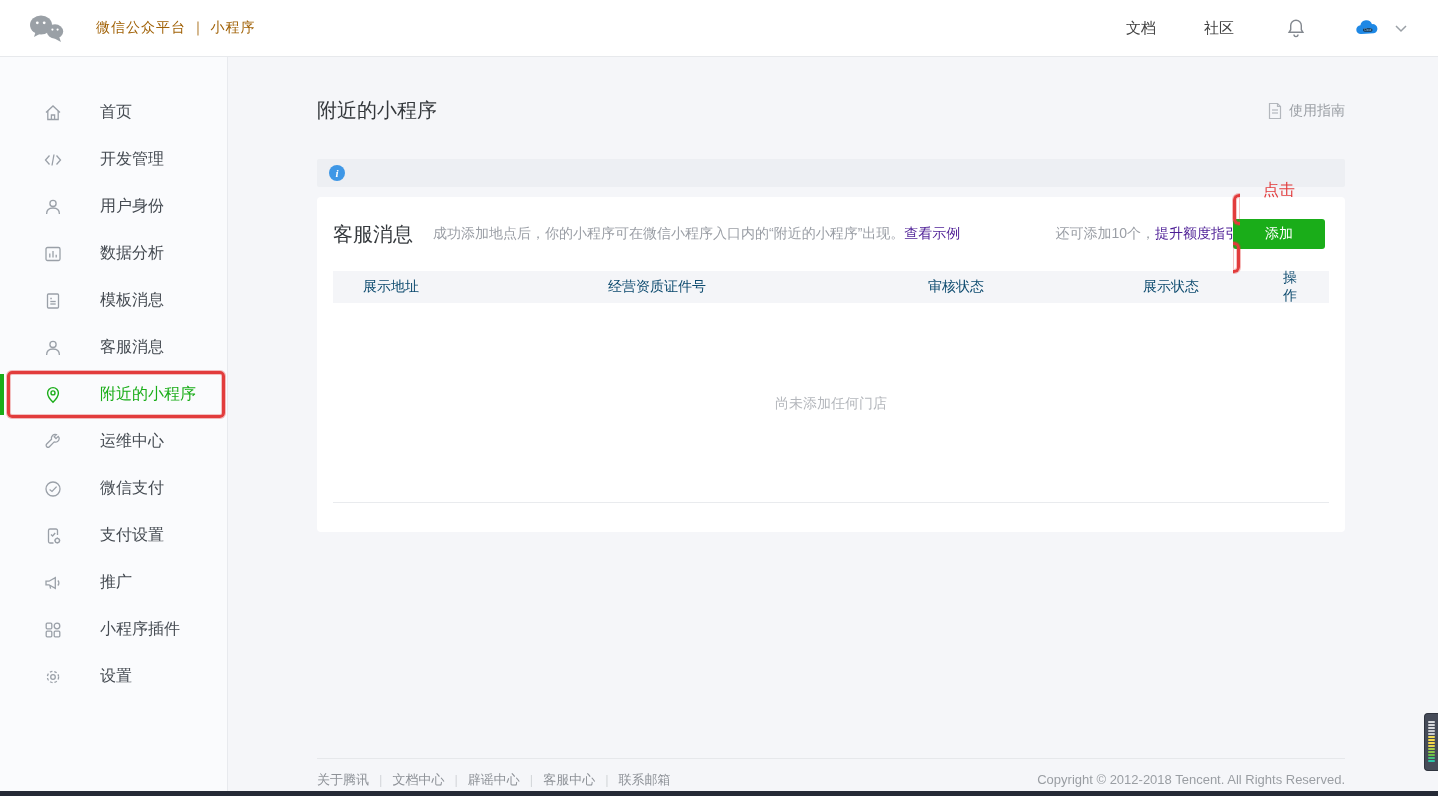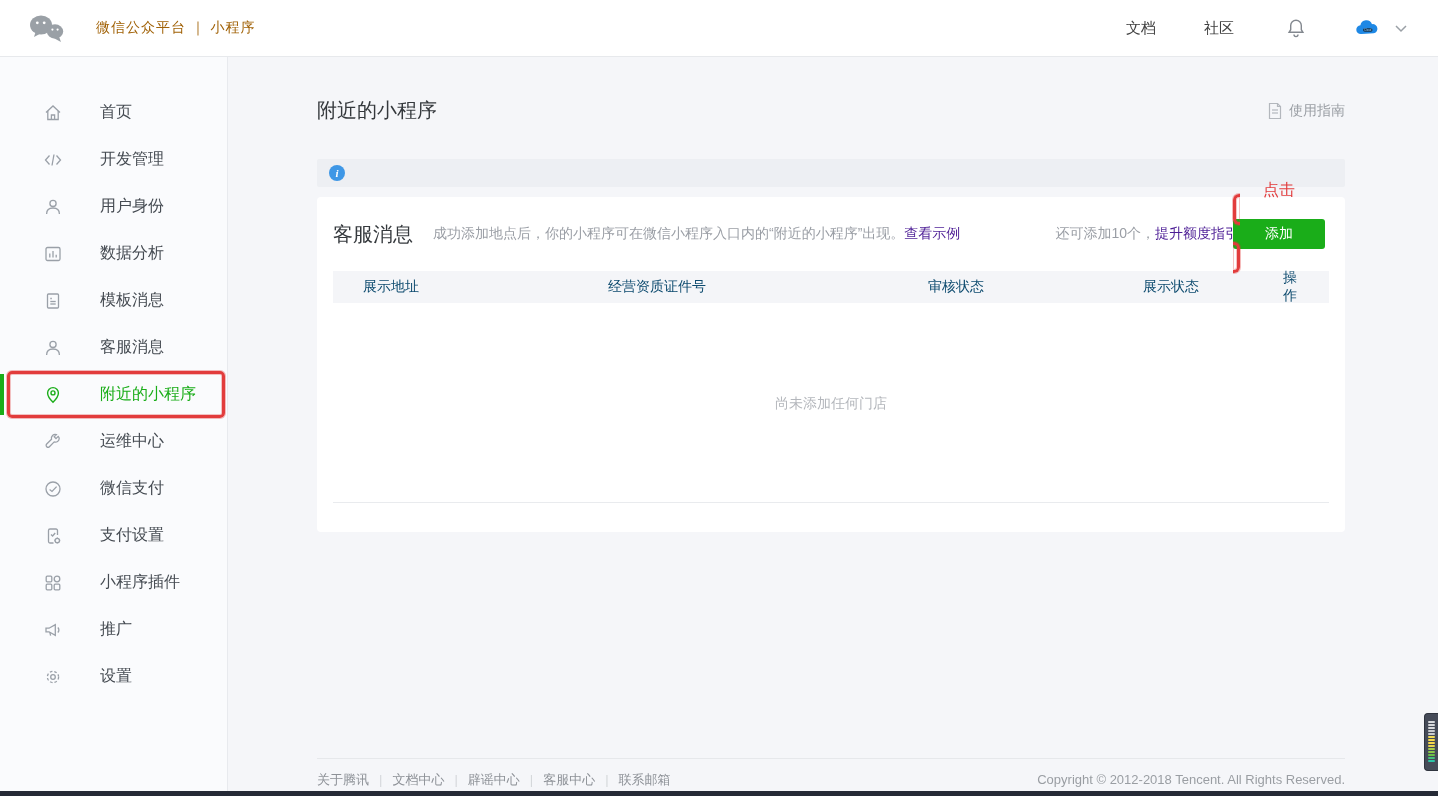--- a/index.html
+++ b/index.html
@@ -235,38 +235,38 @@
           <line x1="11.4" y1="14.5" x2="12.1" y2="14.5"></line>
             <line x1="16.5" y1="14.5" x2="17.2" y2="14.5"></line>
         </svg>
       </span>
       <span class="side-label">支付设置</span>
     </div>
 
     <div class="side-item">
       <span class="side-icon">
         <svg width="20" height="20" viewBox="0 0 20 20" fill="none" stroke="#9aa0a8" stroke-width="1.3">
+          <path d="M3 8.2 v3.6 h3 l6.3 3.6 V4.6 L6 8.2 H3 Z"></path>
+          <path d="M14.8 7.5 a3.4 3.4 0 0 1 0 5"></path>
+          <line x1="6.8" y1="12.2" x2="7.6" y2="15.6"></line>
+        </svg>
+      </span>
+      <span class="side-label">推广</span>
+    </div>
+
+    <div class="side-item">
+      <span class="side-icon">
+        <svg width="20" height="20" viewBox="0 0 20 20" fill="none" stroke="#9aa0a8" stroke-width="1.3">
           <rect x="3.2" y="3.2" width="5.6" height="5.6" rx="1"></rect>
           <rect x="3.2" y="11.2" width="5.6" height="5.6" rx="1"></rect>
           <rect x="11.2" y="11.2" width="5.6" height="5.6" rx="1"></rect>
           <circle cx="14" cy="6" r="2.8"></circle>
         </svg>
       </span>
       <span class="side-label">小程序插件</span>
-    </div>
-
-    <div class="side-item">
-      <span class="side-icon">
-        <svg width="20" height="20" viewBox="0 0 20 20" fill="none" stroke="#9aa0a8" stroke-width="1.3">
-          <path d="M3 8.2 v3.6 h3 l6.3 3.6 V4.6 L6 8.2 H3 Z"></path>
-          <path d="M14.8 7.5 a3.4 3.4 0 0 1 0 5"></path>
-          <line x1="6.8" y1="12.2" x2="7.6" y2="15.6"></line>
-        </svg>
-      </span>
-      <span class="side-label">推广</span>
     </div>
 
     <div class="side-item">
       <span class="side-icon">
         <svg width="20" height="20" viewBox="0 0 20 20" fill="none" stroke="#9aa0a8" stroke-width="1.3">
           <circle cx="10" cy="10" r="5.6" stroke-dasharray="2.6 1.9"></circle>
           <circle cx="10" cy="10" r="2.3"></circle>
         </svg>
       </span>
       <span class="side-label">设置</span>

